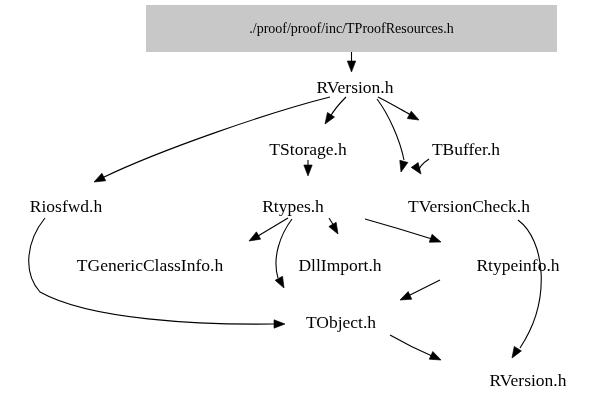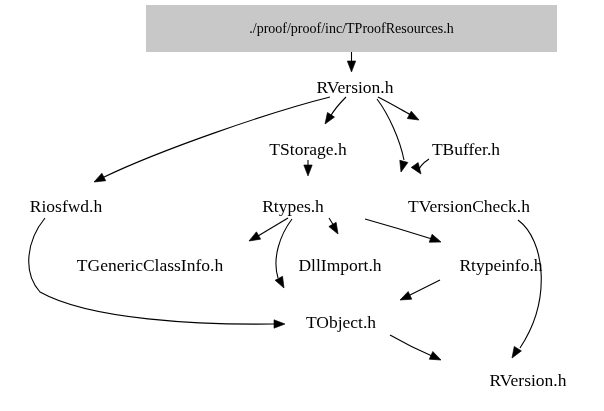--- a/index.html
+++ b/index.html
@@ -98,18 +98,18 @@
   <div id="node-labels-layer">
       <div class="node-label root-label" style="left: 351.5px; top: 28.5px;">./proof/proof/inc/TProofResources.h</div>
       <div class="node-label" style="left: 355px; top: 88px;">RVersion.h</div>
       <div class="node-label" style="left: 308px; top: 150px;">TStorage.h</div>
       <div class="node-label" style="left: 466px; top: 150px;">TBuffer.h</div>
       <div class="node-label" style="left: 66px; top: 207px;">Riosfwd.h</div>
       <div class="node-label" style="left: 293px; top: 207px;">Rtypes.h</div>
       <div class="node-label" style="left: 469px; top: 207px;">TVersionCheck.h</div>
       <div class="node-label" style="left: 150px; top: 266px;">TGenericClassInfo.h</div>
       <div class="node-label" style="left: 340px; top: 266px;">DllImport.h</div>
-      <div class="node-label" style="left: 501px; top: 266px;">Rtypeinfo.h</div>
+      <div class="node-label" style="left: 518px; top: 266px;">Rtypeinfo.h</div>
       <div class="node-label" style="left: 341px; top: 323px;">TObject.h</div>
       <div class="node-label" style="left: 528px; top: 381px;">RVersion.h</div>
     </div>
 
 </div>
 
 </body></html>

